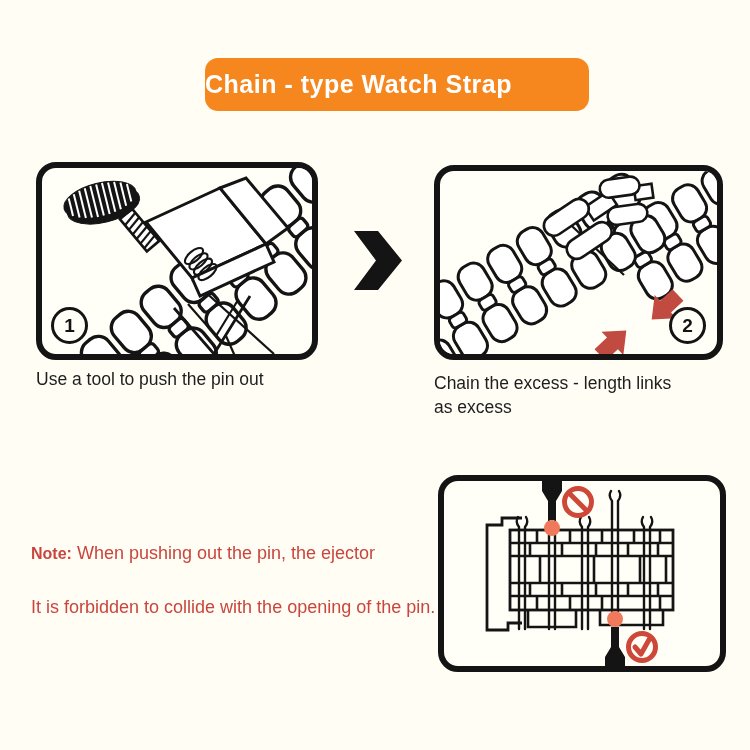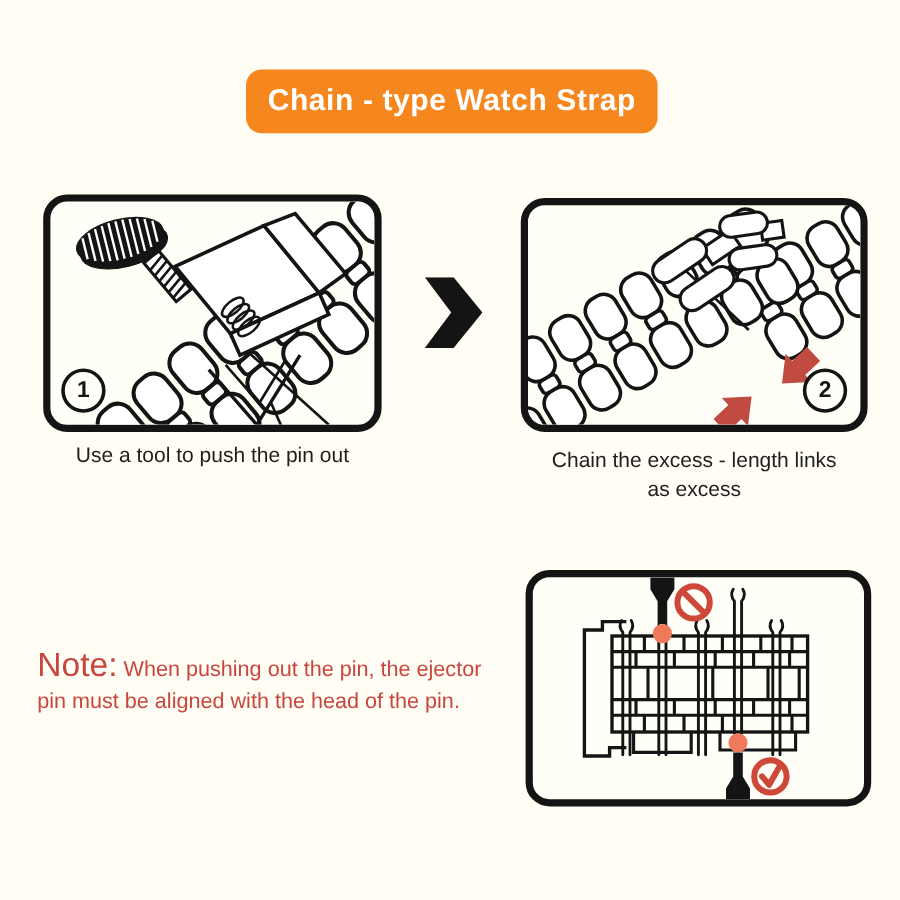--- a/index.html
+++ b/index.html
@@ -4,46 +4,46 @@
 <style>
   :root{
     --background:#FFFDF4; --panel-bg:#FFFEF7; --line:#141414;
     --title-bg:#F6861E; --title-text:#FFFFFF; --caption-text:#1E1E1E;
     --note-text:#C9463E; --arrow-red:#C14B41; --marker-red:#CE4839; --dot-salmon:#F0795B;
   }
   html,body{margin:0;padding:0;}
   body{background:var(--background);font-family:"Liberation Sans",sans-serif;}
   #stage{position:relative;width:750px;height:750px;background:var(--background);overflow:hidden;}
 
-  .title-banner{position:absolute;left:205px;top:58px;width:343px;height:53px;
+  .title-banner{position:absolute;left:205px;top:58px;width:384px;height:53px;
     background:var(--title-bg);border-radius:13px;color:var(--title-text);
-    font-size:25px;font-weight:bold;text-align:center;line-height:53px;letter-spacing:.5px;}
+    font-size:25px;font-weight:bold;line-height:53px;letter-spacing:.5px;}
 
   .panel{position:absolute;background:var(--panel-bg);border:6px solid var(--line);
     border-radius:20px;overflow:hidden;box-sizing:border-box;}
   #panel1{left:36px;top:162px;width:282px;height:198px;}
   #panel2{left:434px;top:165px;width:289px;height:195px;}
   #panel3{left:438px;top:475px;width:288px;height:197px;}
   .panel svg{position:absolute;left:0;top:0;width:100%;height:100%;}
 
   .badge{position:absolute;width:31px;height:31px;border:3.5px solid var(--line);
     border-radius:50%;background:var(--panel-bg);color:var(--line);
     font-weight:bold;font-size:19px;text-align:center;line-height:31px;box-sizing:content-box;}
   #badge1{left:9px;bottom:10px;}
   #badge2{right:11px;bottom:10px;}
 
-  .caption{position:absolute;color:var(--caption-text);font-size:17.5px;text-align:center;line-height:24px;}
+  .caption{position:absolute;color:var(--caption-text);font-size:17.5px;line-height:24px;}
   #caption1{left:36px;top:367px;width:282px;}
   #caption2{left:434px;top:371px;width:289px;}
 
   #chevron{position:absolute;left:352px;top:231px;width:50px;height:59px;}
 
   .note{position:absolute;left:31px;top:540px;width:432px;color:var(--note-text);
     font-size:18px;line-height:27px;}
-  .note .note-label{font-weight:normal;font-size:28px;}
+  .note .note-label{font-weight:bold;font-size:16px;}
 
   
   .art{fill:#fff;stroke:var(--line);stroke-width:2.6;}
   .art3{fill:#fff;stroke:var(--line);stroke-width:3;}
   .ln{fill:none;stroke:var(--line);stroke-width:2.6;}
   .thin{fill:none;stroke:var(--line);stroke-width:2.2;}
   .coil{fill:none;stroke:var(--line);stroke-width:2.1;}
   .knob{fill:var(--line);stroke:var(--line);}
   .hatch{stroke:#fff;stroke-width:2;}
   .p3{fill:none;stroke:var(--line);stroke-width:2.8;}
@@ -188,21 +188,22 @@
 
   <div class="caption" id="caption1">Use a tool to push the pin out</div>
   <div class="caption" id="caption2">
     <span>Chain the excess - length links</span><br>
     <span>as excess</span>
   </div>
 
   <div class="note">
     <span class="note-label">Note:</span>
     <span>When pushing out the pin, the ejector</span><br>
-    <span>pin must be aligned with the head of the pin.</span><br>
+    <br>
+    <span>It is forbidden to collide with the opening of the pin.</span>
   </div>
 
   <div class="panel" id="panel3">
     <svg viewBox="0 0 276 185">
 
       <path class="p3" d="M78,37 L58,37 L58,44 L43,44 L43,149 L64,149 L64,142 L78,142"></path>
 
       <rect class="p3" x="66" y="49" width="163" height="80"></rect>
       <line class="ln" x1="66" y1="62" x2="229" y2="62"></line>
       <line class="ln" x1="66" y1="75" x2="229" y2="75"></line>

